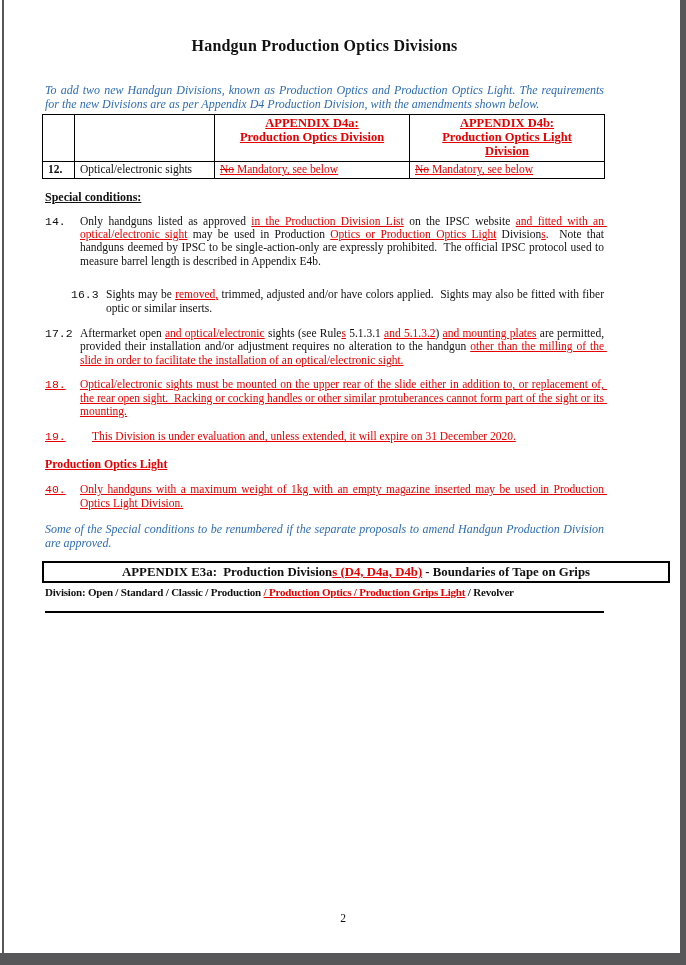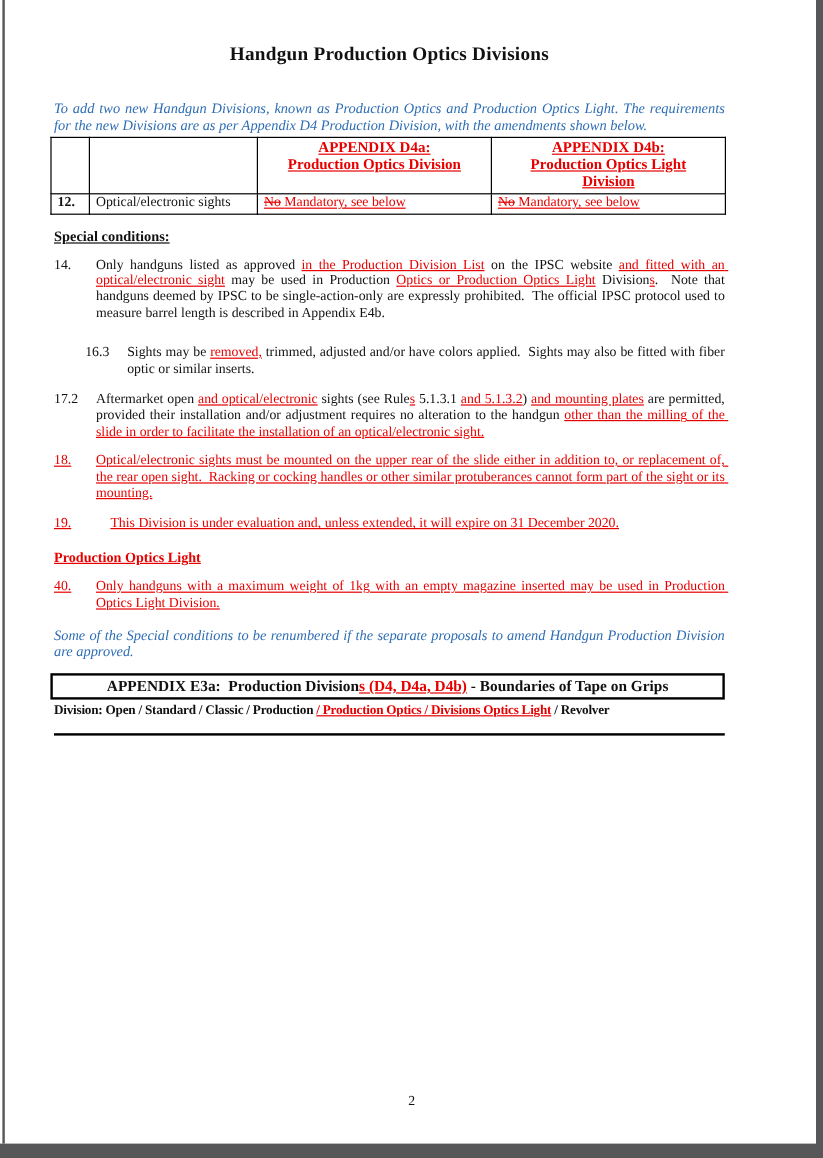--- a/index.html
+++ b/index.html
@@ -48,38 +48,38 @@
     padding:2px 4px 3px;
   }
   td.cnum{text-align:left;padding:1px 2px;font-weight:bold;}
 
   .ins{color:var(--red);text-decoration:underline;}
   .del{color:var(--red);text-decoration:underline line-through;}
 
   .sc-heading{margin-top:12px;font-weight:bold;text-decoration:underline;font-size:12px;}
 
   .item{display:flex;}
-  .item .num{flex:0 0 35px;}
+  .item .num{flex:0 0 35px;font-family:Liberation Mono, monospace;}
   .item .ptext{flex:1;text-align:justify;white-space:pre-wrap;}
   .item.sub{margin-left:26px;}
   .m14{margin-top:10px;}
   .m163{margin-top:20px;}
   .m172{margin-top:12px;}
   .m18{margin-top:11px;}
   .m19{margin-top:12px;gap:12px;}
   .m20{margin-top:12px;}
   .pol-heading{margin-top:14px;font-weight:bold;color:var(--red);text-decoration:underline;font-size:11.8px;}
 
   .renote{
     margin-top:13px;color:var(--blue);font-style:italic;
     font-size:12px;line-height:13.5px;text-align:justify;white-space:pre-wrap;
   }
 
   .boxed{
-    margin-left:-3px;width:562px;border:2px solid #000;
+    margin-left:-3px;width:628px;border:2px solid #000;
     text-align:center;font-weight:bold;font-size:12.8px;line-height:16px;
     padding:1px 14px;white-space:pre-wrap;
   }
   .e3a{margin-top:11px;}
   .e5{margin-top:14px;}
   .division-line{
     margin-top:2px;font-weight:bold;font-size:11px;line-height:14px;
     letter-spacing:-0.2px;white-space:pre-wrap;
   }
   .rule{margin-top:12px;border-top:2px solid #000;width:559px;height:0;}
@@ -158,20 +158,20 @@
     <div class="item m20">
       <span class="num ins">40.</span>
       <span class="ptext"><span class="ins">Only handguns with a maximum weight of 1kg with an empty magazine inserted may be used in Production Optics Light Division.</span></span>
     </div>
 
     <div class="renote">Some of the Special conditions to be renumbered if the separate proposals to amend Handgun Production Division are approved.</div>
 
     <div class="boxed e3a"><span>APPENDIX E3a:  Production Division</span><span class="ins">s (D4, D4a, D4b)</span><span> - Boundaries of Tape on Grips</span></div>
 
 
-    <div class="division-line"><span>Division: Open / Standard / Classic / Production </span><span class="ins">/ Production Optics / Divisions Optics Light</span><span> / Revolver</span></div>
+    <div class="division-line"><span>Division: Open / Standard / Classic / Production </span><span class="ins">/ Production Optics / Production Grips Light</span><span> / Revolver</span></div>
 
     <div class="rule"></div>
 
   </div>
 
   <div class="page-number">2</div>
 </div>
 
 </body></html>

